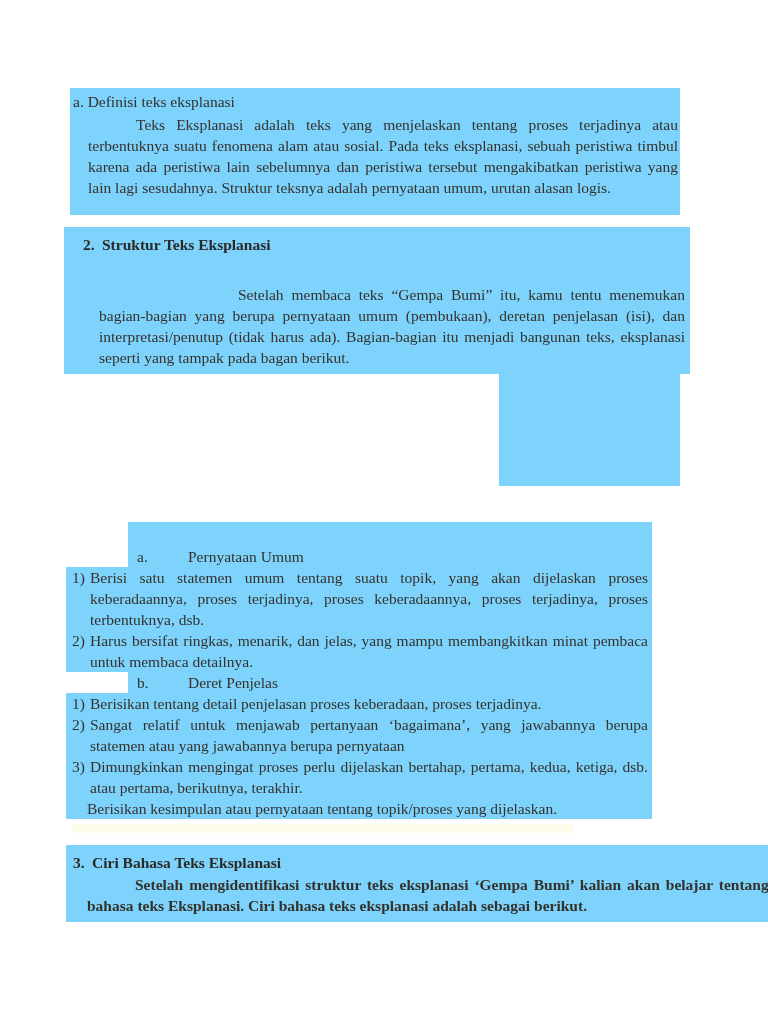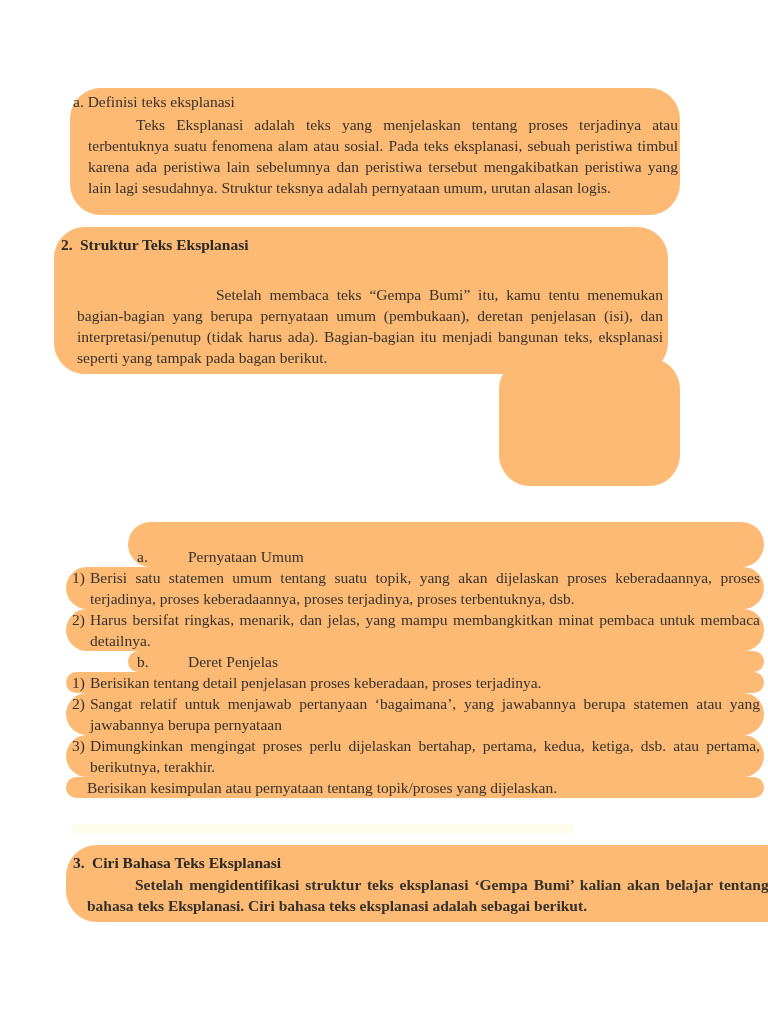--- a/index.html
+++ b/index.html
@@ -6,40 +6,40 @@
   .page{
     position:relative;
     width:768px;height:1024px;
     background:#ffffff;
     overflow:hidden;
     font-family:"Liberation Serif","DejaVu Serif",serif;
     font-size:15.5px;
     line-height:21px;
     color:#35322c;
   }
-  .hl{background:#fdba74;border-radius:31px;}
+  .hl{background:#7dd3fc;}
   section{display:block;}
   .para{margin:0;text-align:justify;}
 
   
   .block-a{position:absolute;left:70px;top:88px;width:610px;}
   .h-a{padding:3px 0 0 3px;line-height:22px;}
   .para-a{margin:1px 2px 0 18px;text-indent:48px;padding-bottom:17px;}
 
   
-  .block-b{position:absolute;left:54px;top:227px;width:614px;}
+  .block-b{position:absolute;left:64px;top:227px;width:614px;padding-left:12px;}
   .h-bold{font-weight:bold;color:#2b2925;line-height:22px;padding:7px 0 0 7px;}
   .h-bold .num{display:inline-block;width:19px;text-indent:0;}
   .para-b{margin:28px 5px 0 23px;text-indent:139px;padding-bottom:6px;}
 
   
   .right-rect{position:absolute;left:499px;top:358px;width:181px;height:128px;}
 
   
-  .block-c{position:absolute;left:66px;top:522px;width:698px;}
+  .block-c{position:absolute;left:66px;top:522px;width:586px;}
   .sub{margin-left:62px;padding-left:9px;}
   .sub-a{padding-top:24px;}
   .sub .sub-label{display:inline-block;width:51px;}
   .item{padding:0 4px 0 24px;text-indent:-18px;text-align:justify;}
   .item .marker{display:inline-block;width:18px;text-indent:0;}
   .note{padding-left:21px;}
 
   
   .strip{position:absolute;left:72px;top:824px;width:501px;height:9px;background:rgba(252,250,221,0.62);}
 

